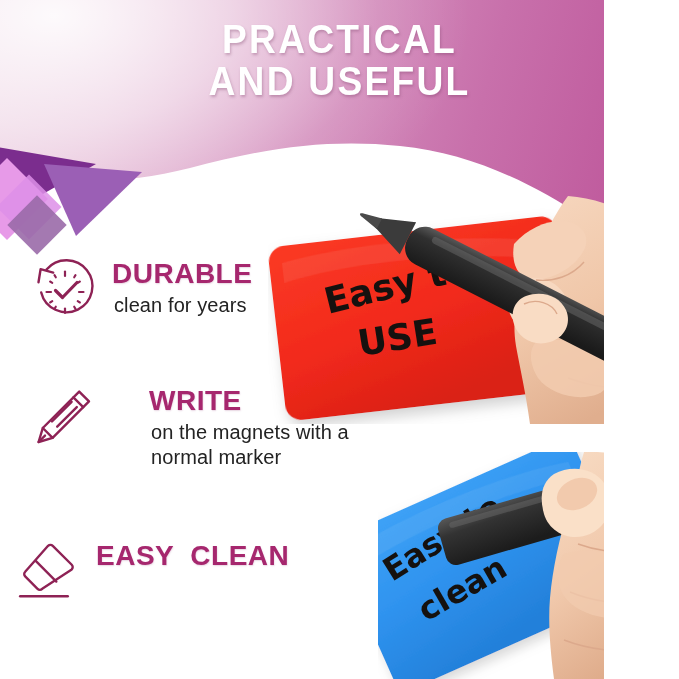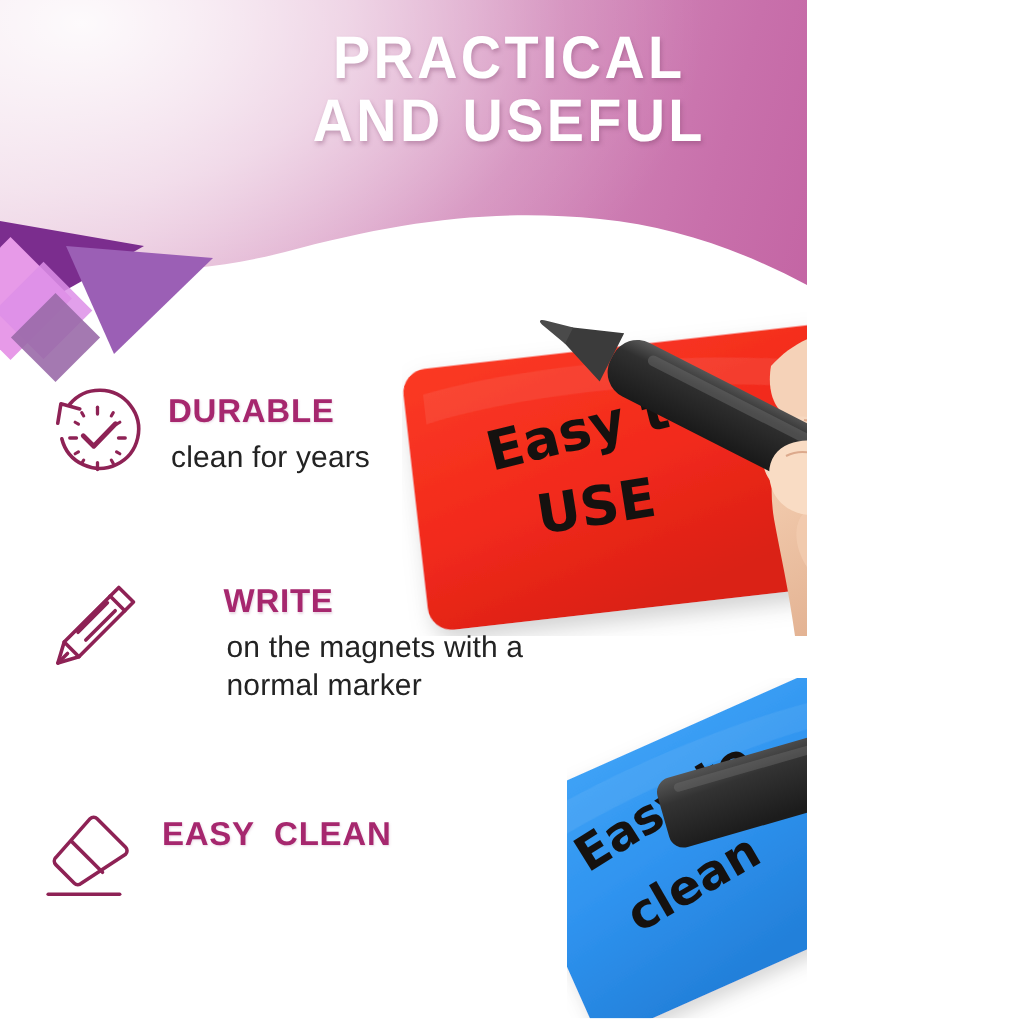--- a/index.html
+++ b/index.html
@@ -5,21 +5,21 @@
   html, body {
     margin: 0;
     padding: 0;
     background: #fff;
   }
   body {
     font-family: "Liberation Sans", sans-serif;
   }
   #infographic {
     position: relative;
-    width: 538px;
+    width: 604px;
     height: 679px;
     overflow: hidden;
     background: #ffffff;
   }
 
   
   .header-band {
     position: absolute;
     left: 0; top: 0;
     width: 679px;
@@ -92,41 +92,41 @@
     height: 66px;
     margin-right: 10px;
   }
   .feature-text {
     padding-top: 2px;
   }
   .feature-heading {
     color: #a6276e;
     font-family: "Liberation Sans", sans-serif;
     font-weight: bold;
-    font-size: 22px;
+    font-size: 28px;
     line-height: 31px;
     letter-spacing: 0.5px;
     margin: 0 0 4px 4px;
     white-space: pre;
     text-shadow: 0.5px 1px 1.5px rgba(180,120,160,0.30);
   }
   .feature-desc {
     color: #232323;
     font-family: "Liberation Sans", sans-serif;
     font-weight: normal;
     font-size: 20px;
     line-height: 25px;
     margin: 0 0 0 6px;
     letter-spacing: 0.1px;
     max-width: 260px;
   }
 
   #feature-durable   { left: 32px; top: 256px; }
   #feature-write     { left: 32px; top: 383px; gap: 37px; }
-  #feature-easyclean { left: 28px; top: 538px; justify-content: flex-end; }
+  #feature-easyclean { left: 16px; top: 538px; justify-content: flex-end; }
 
   
   .photo {
     position: absolute;
     z-index: 4;
   }
   #photo-red  { left: 268px; top: 196px; width: 412px; height: 228px; }
   #photo-blue { left: 378px; top: 452px; width: 302px; height: 227px; }
   .hand-line   { stroke: #dca98c; stroke-width: 1.4; fill: none; }
 

